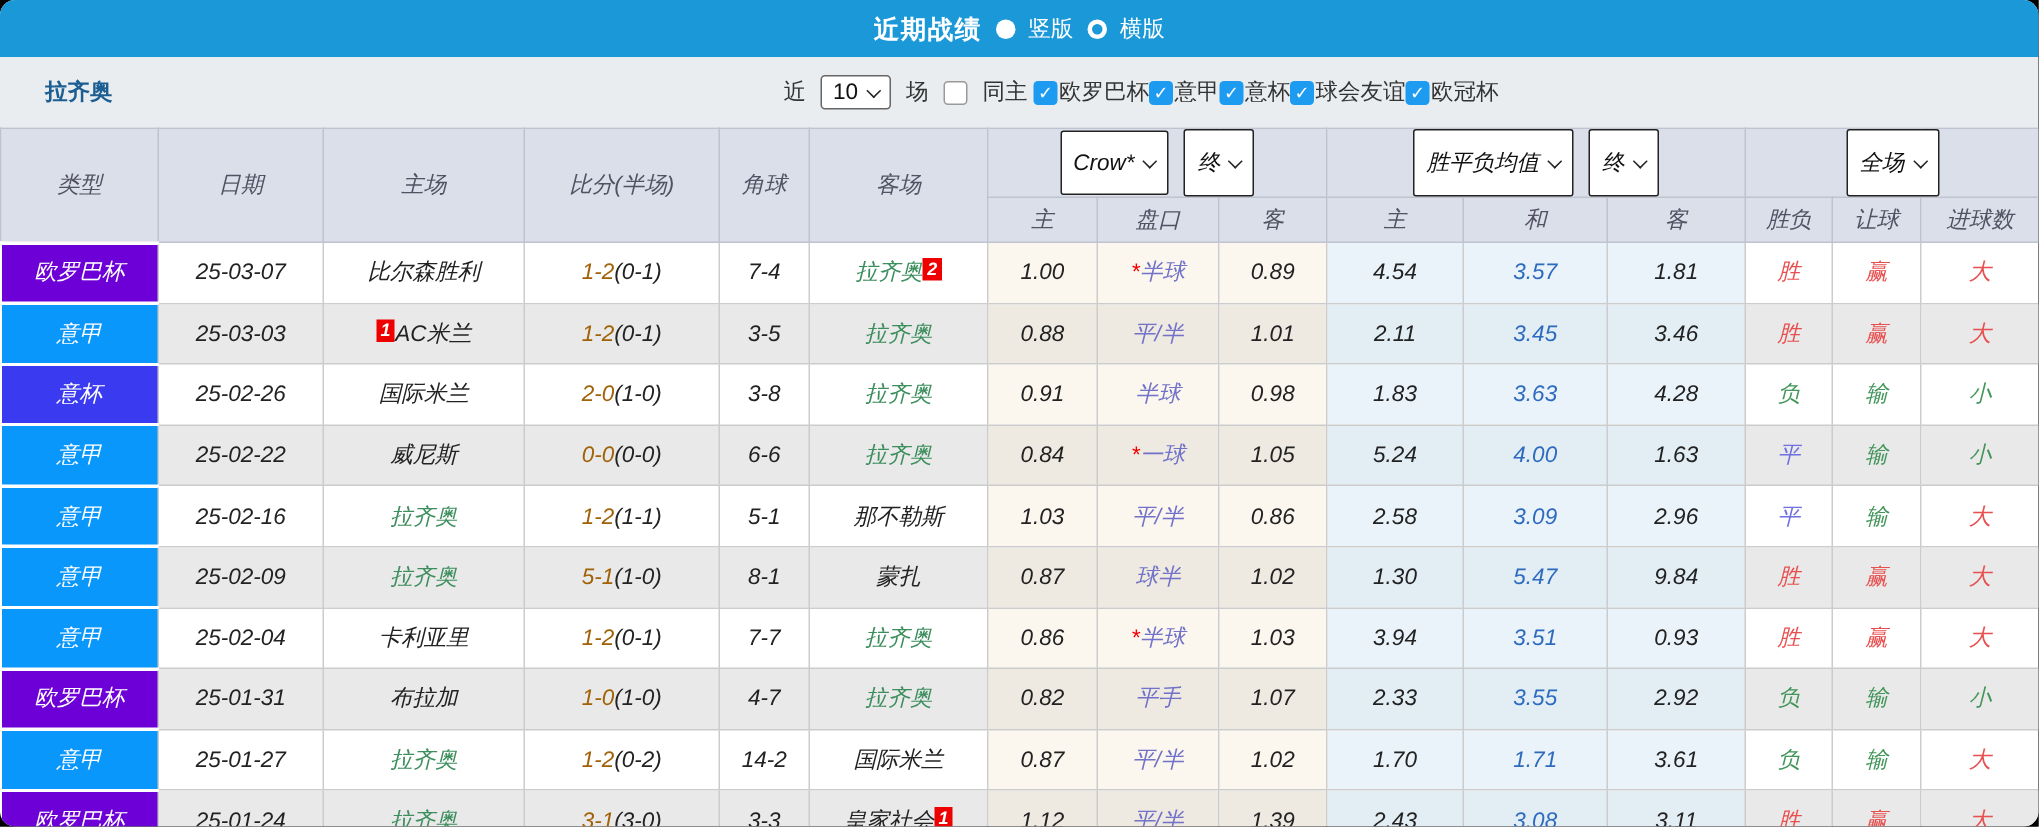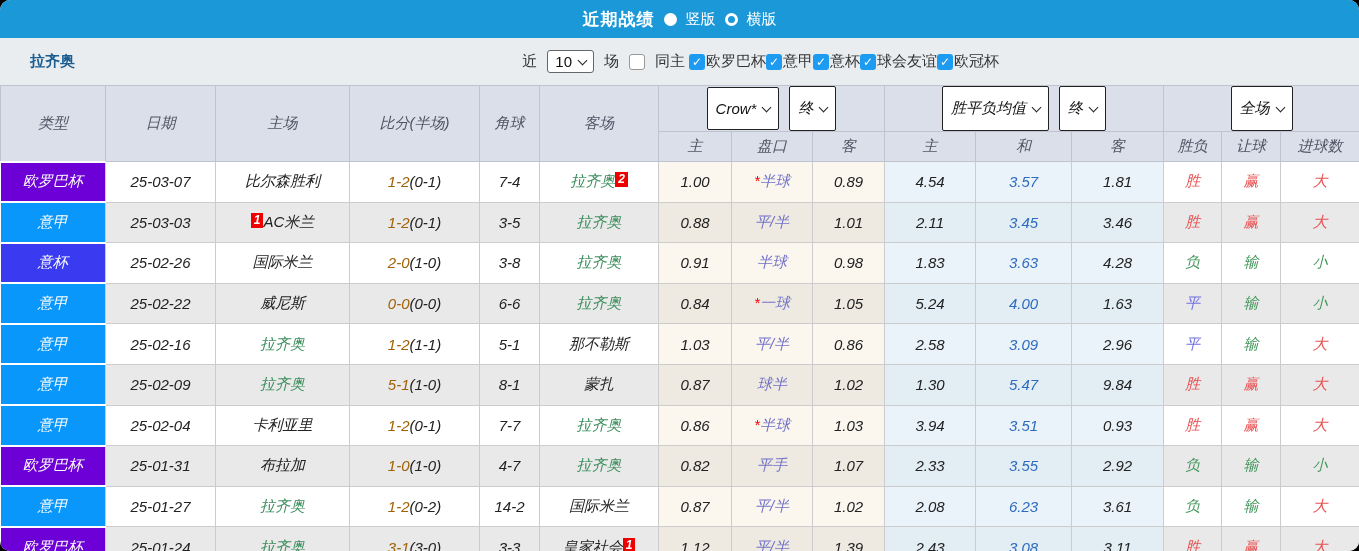--- a/index.html
+++ b/index.html
@@ -311,22 +311,22 @@
         <tr>
           <td class="c-type" style="background: rgb(10, 151, 252);">意甲</td>
           <td>25-01-27</td>
           <td><span class="teamlink" style="color: rgb(60, 142, 93);">拉齐奥</span></td>
           <td><span class="score-red">1-2</span><span class="half">(0-2)</span></td>
           <td>14-2</td>
           <td><span class="teamlink">国际米兰</span></td>
           <td class="cream">0.87</td>
           <td class="cream"><span class="hcap">平/半</span></td>
           <td class="cream">1.02</td>
-          <td class="bluebg">2.08</td>
-          <td class="bluebg avg-draw">6.23</td>
+          <td class="bluebg">1.70</td>
+          <td class="bluebg avg-draw">1.71</td>
           <td class="bluebg">3.61</td>
           <td style="color: rgb(66, 150, 90);">负</td>
           <td style="color: rgb(66, 150, 90);">输</td>
           <td style="color: rgb(232, 80, 80);">大</td>
         </tr>
         <tr>
           <td class="c-type" style="background: rgb(109, 0, 214);">欧罗巴杯</td>
           <td>25-01-24</td>
           <td><span class="teamlink" style="color: rgb(60, 142, 93);">拉齐奥</span></td>
           <td><span class="score-red">3-1</span><span class="half">(3-0)</span></td>

